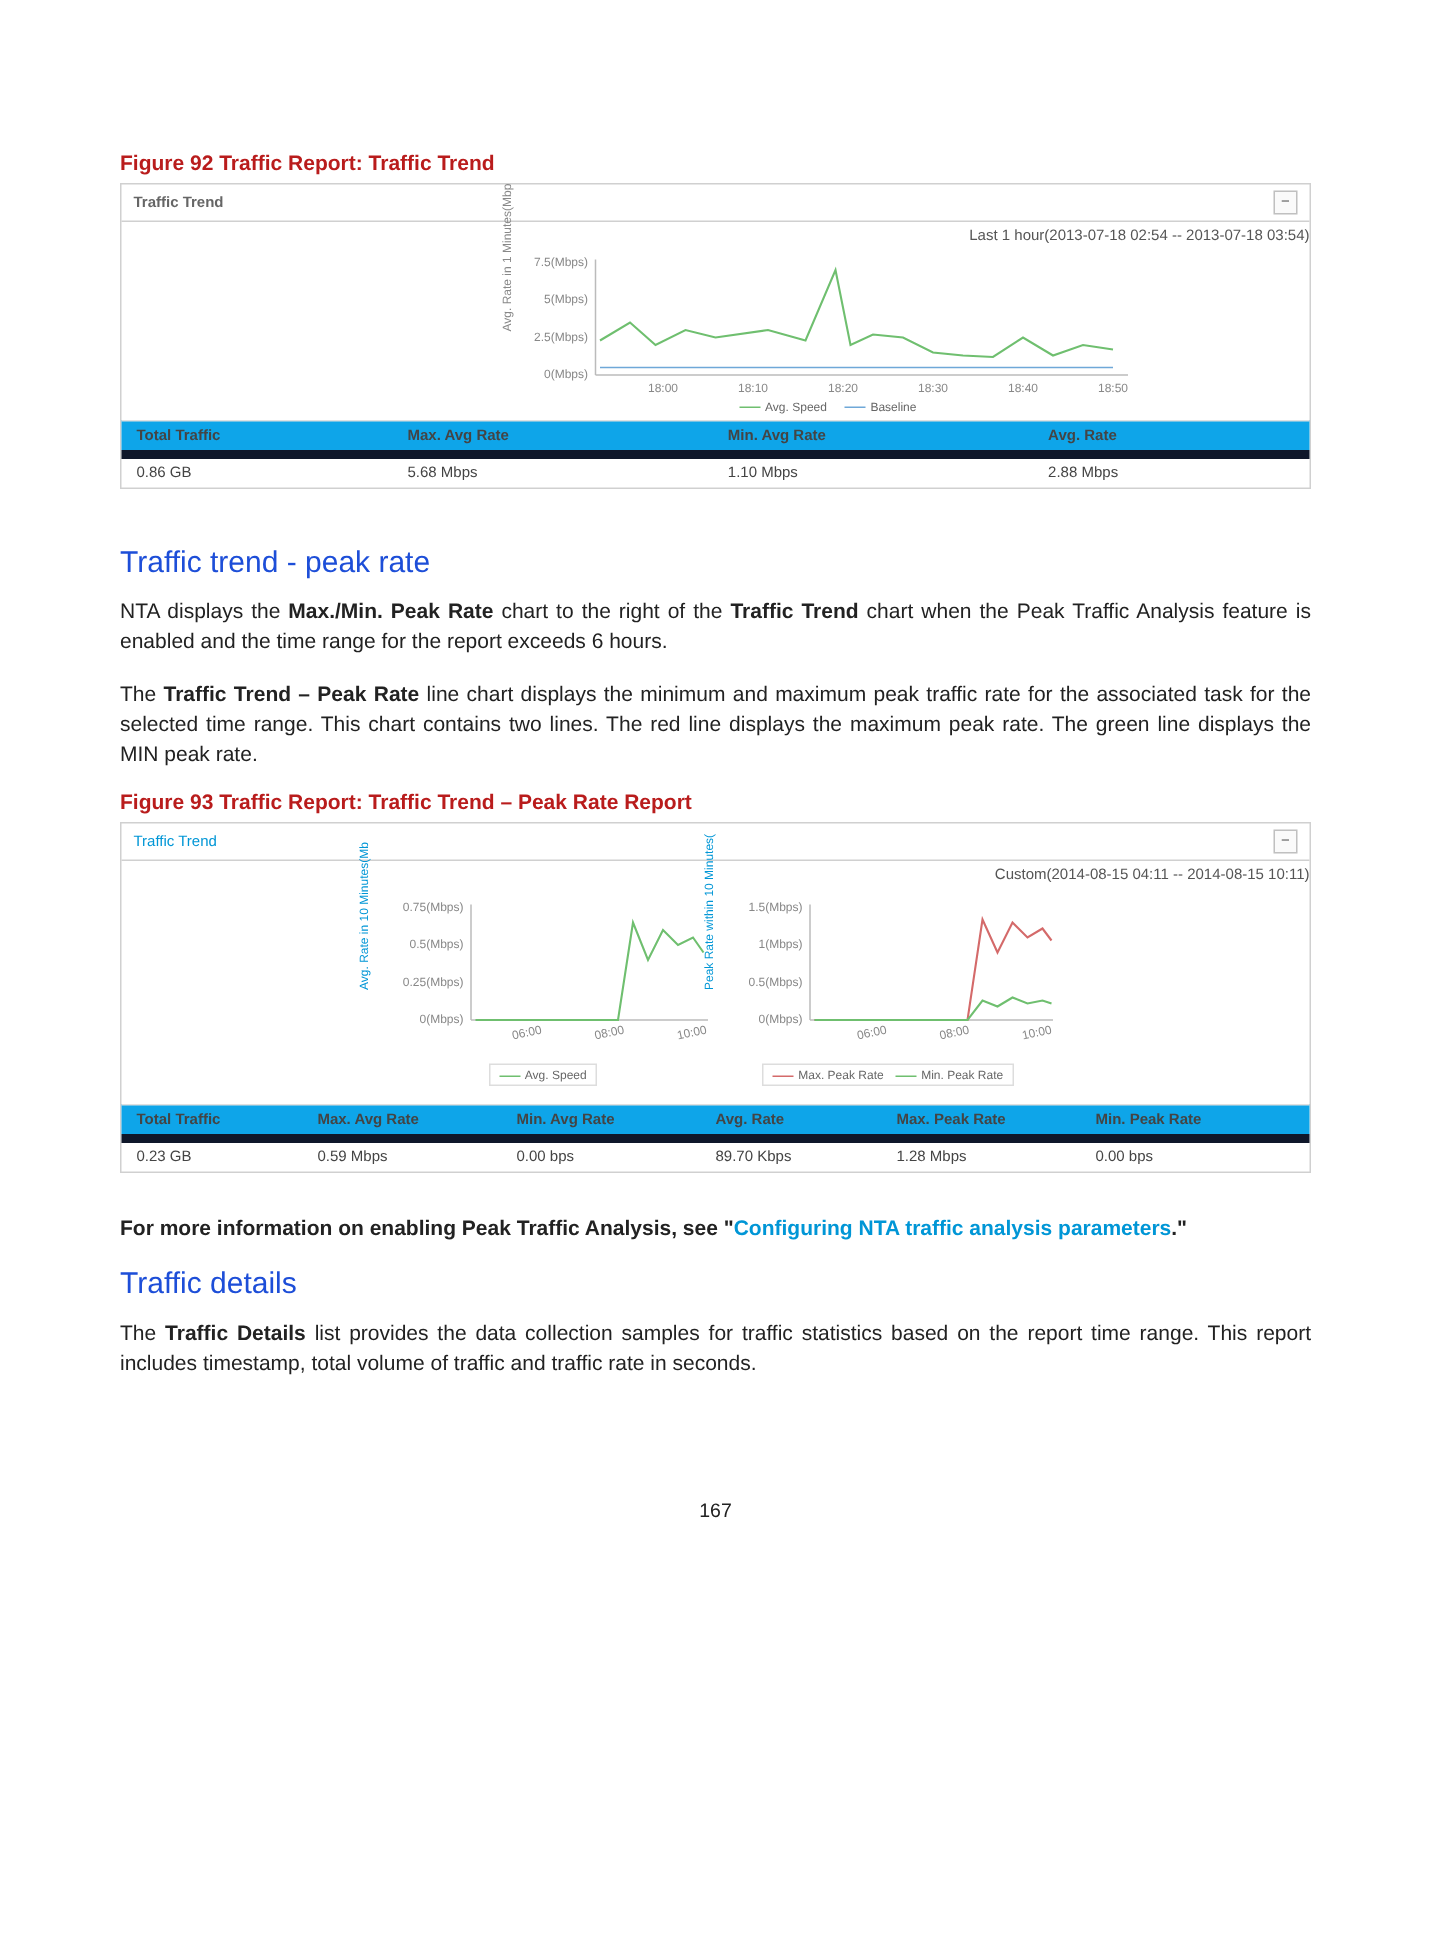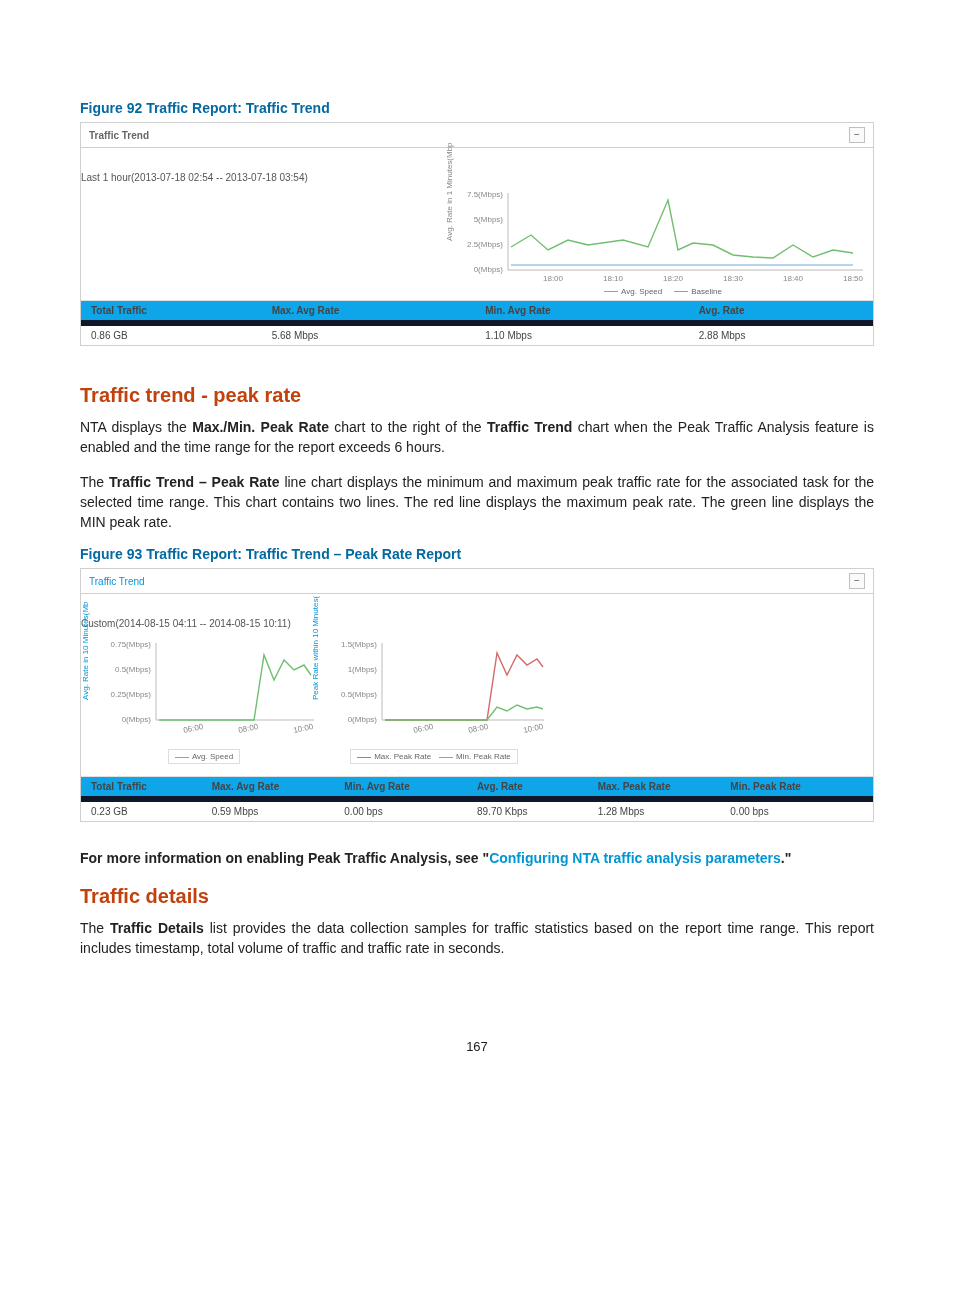--- a/index.html
+++ b/index.html
@@ -6,21 +6,21 @@
     font-family: Arial, Helvetica, sans-serif;
     margin: 0;
     padding: 60px 80px 40px 80px;
     font-size: 14px;
     color: #222;
     width: 954px;
     box-sizing: border-box;
     background: #fff;
   }
   .fig-caption {
-    color: #0369a1;
+    color: #b91c1c;
     font-weight: bold;
     font-size: 14px;
     margin: 40px 0 6px 0;
   }
   .panel {
     border: 1px solid #d0d0d0;
     background: #fff;
     font-size: 10px;
   }
   .panel-header {
@@ -33,29 +33,28 @@
   .panel-title1 { color: #666; font-weight: bold; }
   .panel-title2 { color: #0096d6; }
   .collapse-btn {
     width: 14px; height: 14px;
     border: 1px solid #c0c0c0;
     display:flex; align-items:center; justify-content:center;
     font-size: 10px; line-height: 1; color:#555;
     background:#fafafa;
   }
   .timerange {
-    text-align:left;
+    text-align:right;
     padding: 4px 0 2px 0;
     font-size: 10px;
     color:#555;
-    margin-top:20px;
   }
   .charts-row {
     display:flex;
-    justify-content:flex-start;
+    justify-content:center;
     padding: 4px 8px 12px 8px;
   }
   .chart {
     position: relative;
   }
   svg { display:block; }
   .axis-text { fill:#888; font-size:8px; font-family: Arial; }
   .rot-label {
     position:absolute;
     left:-4px;
@@ -100,22 +99,22 @@
     display:grid;
     padding: 4px 10px;
     font-size: 10px;
   }
   .stats-head { background:#0ea5e9; border-top:1px solid #e0e0e0; font-weight:bold; color:#444; }
   .stats-row { border-top:6px solid #0f172a; color:#444; }
   .g4 { grid-template-columns: 1.1fr 1.3fr 1.3fr 1fr; }
   .g6 { grid-template-columns: 1fr 1.1fr 1.1fr 1fr 1.1fr 1.1fr; }
 
   h2.section {
-    font-weight: bold;
-    color: #c2410c;
+    font-weight: normal;
+    color: #1d4ed8;
     font-size: 20px;
     margin: 38px 0 10px 0;
   }
   p.body {
     margin: 0 0 14px 0;
     line-height: 1.45;
     text-align: justify;
   }
   .bold { font-weight: bold; }
   a.link { color:#0096d6; text-decoration:none; }
@@ -129,21 +128,21 @@
 </head>
 <body>
 
 <div class="fig-caption">Figure 92 Traffic Report: Traffic Trend</div>
 <div class="panel">
   <div class="panel-header">
     <span class="panel-title1">Traffic Trend</span>
     <span class="collapse-btn">−</span>
   </div>
   <div class="timerange">Last 1 hour(2013-07-18 02:54 -- 2013-07-18 03:54)</div>
-  <div style="display:flex; justify-content:flex-end; padding:0 0 4px 0;">
+  <div style="display:flex; justify-content:center; padding:0 0 4px 0;">
     <div class="chart" style="margin-left:150px;">
       <span class="rot-label">Avg. Rate in 1 Minutes(Mbp</span>
       <svg width="420" height="100">
 
         <text class="axis-text" x="50" y="12" text-anchor="end">7.5(Mbps)</text>
         <text class="axis-text" x="50" y="37" text-anchor="end">5(Mbps)</text>
         <text class="axis-text" x="50" y="62" text-anchor="end">2.5(Mbps)</text>
         <text class="axis-text" x="50" y="87" text-anchor="end">0(Mbps)</text>
 
         <line x1="55" y1="8" x2="55" y2="85" stroke="#bbb"></line>

